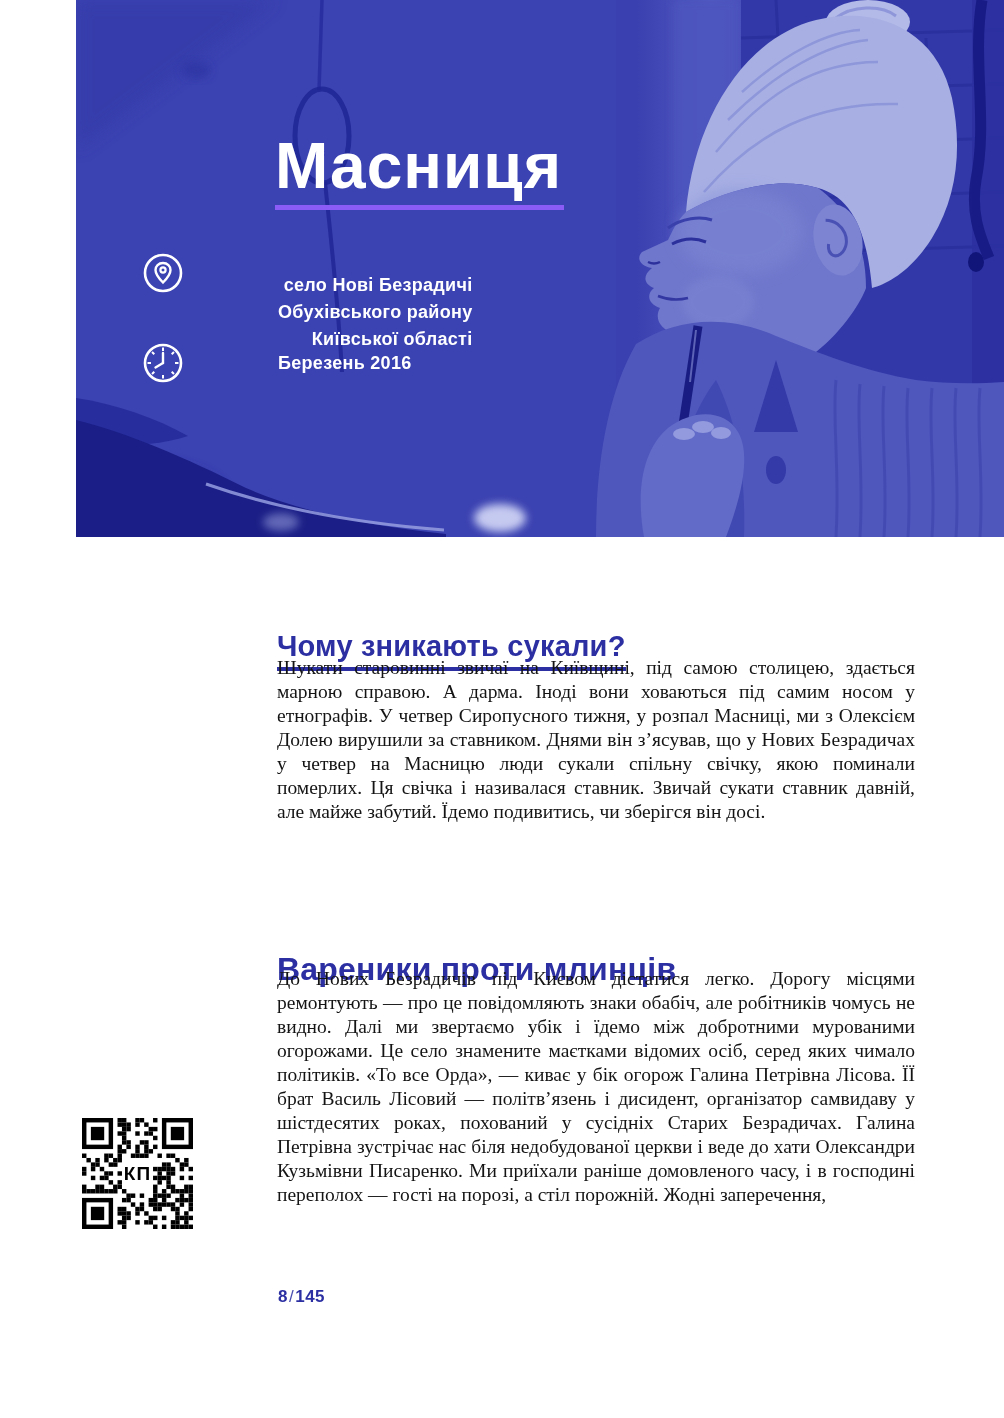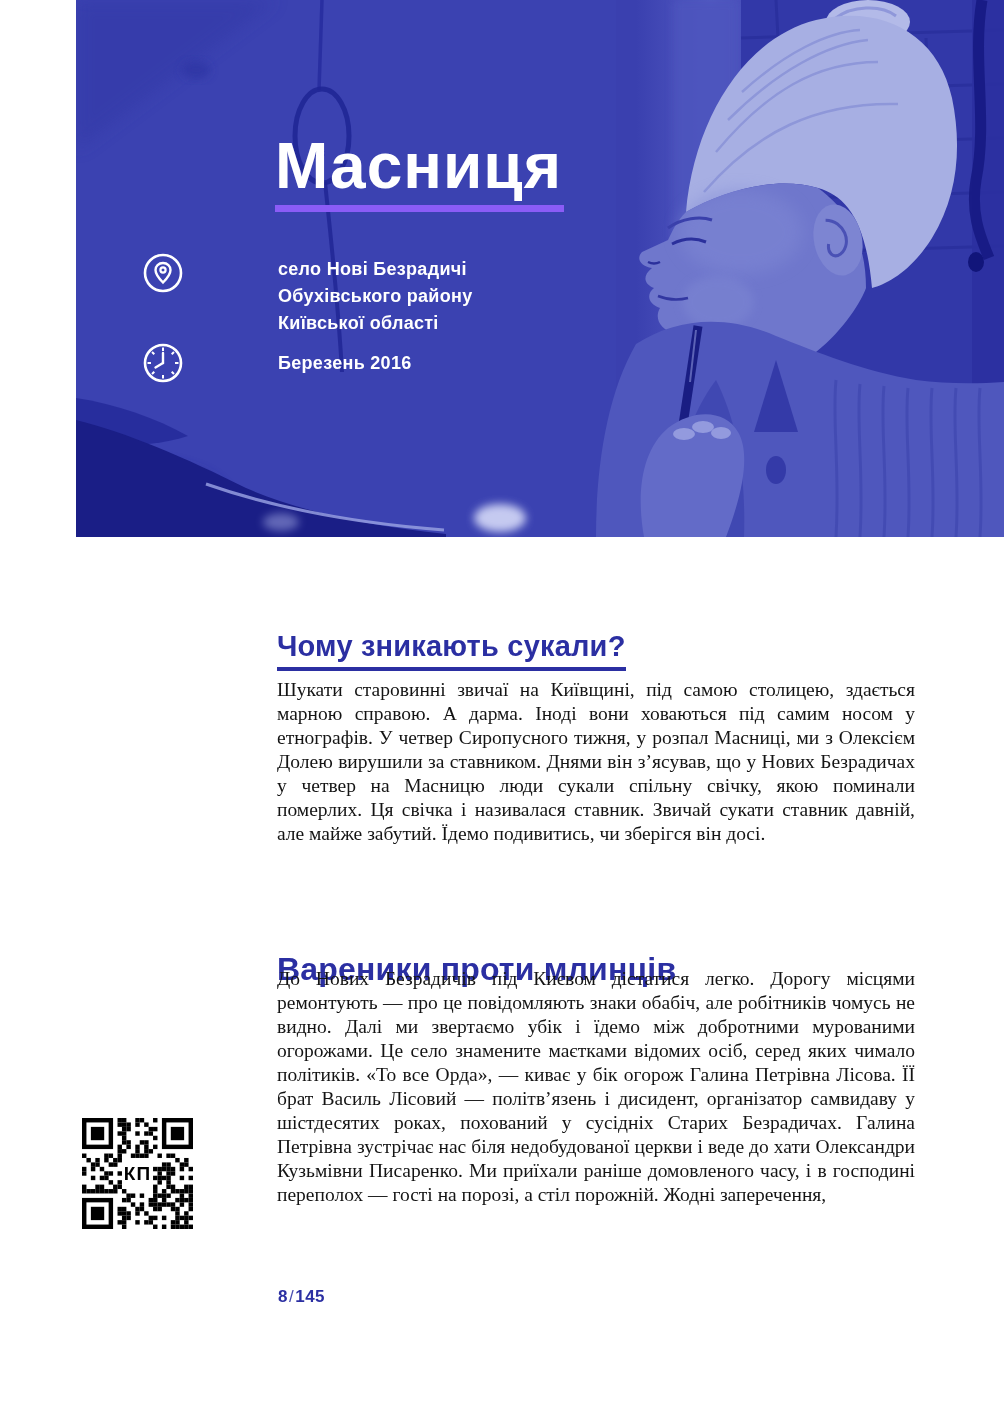--- a/index.html
+++ b/index.html
@@ -15,49 +15,49 @@
   
   .hero{
     position:absolute;left:76px;top:0;width:928px;height:537px;
     background:var(--hero-base);overflow:hidden;
   }
   .hero svg.art{position:absolute;left:0;top:0;}
   .hero-title{
     position:absolute;left:199px;top:138px;
     color:#fff;font-size:64px;font-weight:bold;letter-spacing:1px;
     line-height:56px;display:inline-block;
-    border-bottom:7px solid #8b5cf6;padding-bottom:11px;padding-right:2px;
+    border-bottom:5px solid #8b5cf6;padding-bottom:11px;padding-right:2px;
   }
   .meta-icon{position:absolute;width:40px;height:40px;}
   .meta-icon.loc{left:67px;top:253px;}
   .meta-icon.clk{left:67px;top:343px;}
   .meta-text{
     position:absolute;left:202px;color:#fff;font-weight:bold;
     font-size:18px;line-height:27px;letter-spacing:.3px;
   }
-  .meta-text.loc{top:256px;}
+  .meta-text.loc{top:272px;text-align:right;}
   .meta-text.clk{top:350px;}
   
   .h-main{
     position:absolute;left:277px;top:608px;
     color:var(--accent);font-size:29px;font-weight:bold;letter-spacing:.2px;
     line-height:1;display:inline-block;border-bottom:4px solid var(--accent);
     padding-bottom:6px;
   }
   .h-sub{
     position:absolute;left:277px;top:921px;
     color:var(--accent);font-size:32px;font-weight:bold;letter-spacing:.2px;
     line-height:1;
   }
   .para{
     position:absolute;left:277px;width:638px;margin:0;
     font-family:"Liberation Serif",serif;color:var(--body-text);
     font-size:19.5px;line-height:24px;text-align:justify;
   }
-  .para.p1{top:678px;}
+  .para.p1{top:656px;}
   .para.p2{top:967px;}
   
   .qr{position:absolute;left:82px;top:1118px;width:111px;height:111px;background:#0ea5e9;}
   .qr svg{display:block;}
   .qr-label{
     position:absolute;left:0;top:0;width:111px;height:111px;
     display:flex;align-items:center;justify-content:center;
     font-weight:bold;font-size:19px;color:#000;letter-spacing:1px;
     pointer-events:none;
   }

